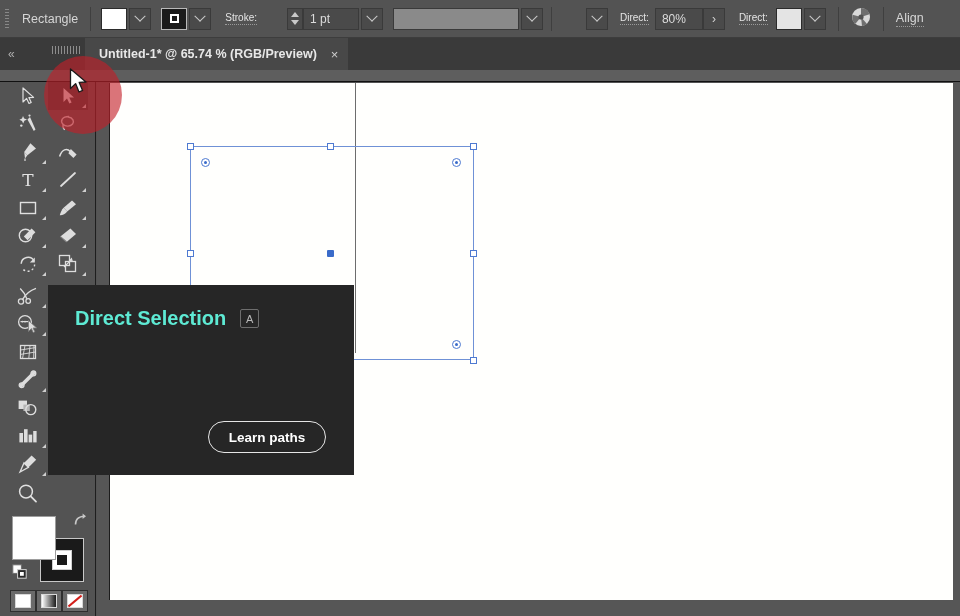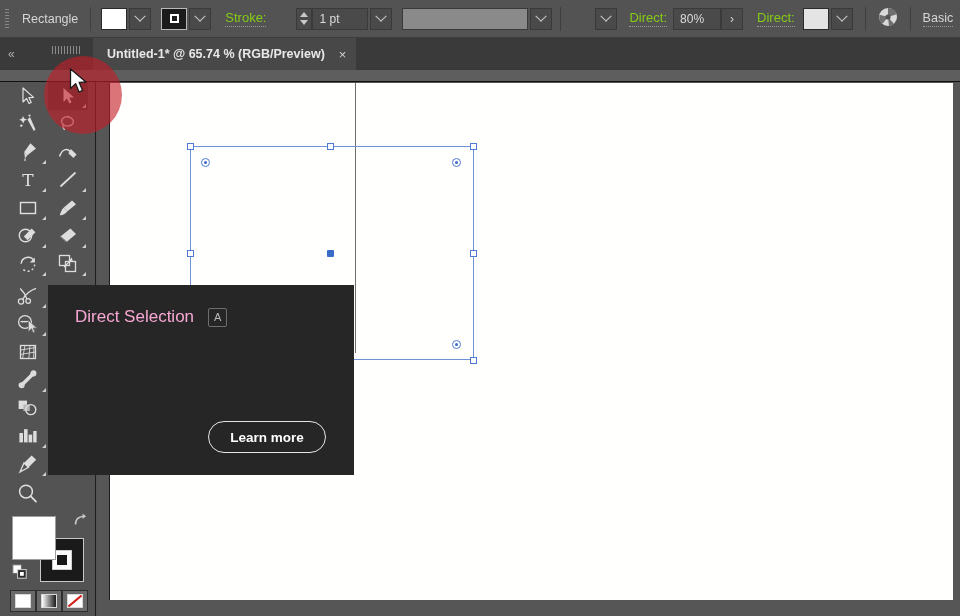--- a/index.html
+++ b/index.html
@@ -86,21 +86,21 @@
     margin-left: 2px;
   }
   .chev {
     display: block;
     width: 7px; height: 7px;
     border-right: 1.6px solid #c9c9c9;
     border-bottom: 1.6px solid #c9c9c9;
     transform: rotate(45deg) translate(-2px,-2px);
   }
   .cb-text {
-    color: #84cc16; font-size: 13px;
+    color: #e5e5e5; font-size: 10px;
     white-space: nowrap;
     text-align: right;
   }
   .dotted-underline {
     border-bottom: 1px dotted #9a9a9a;
     padding-bottom: 1px;
   }
   .stepper {
     width: 16px; height: 22px;
     background: #4a4a4a;
@@ -171,21 +171,21 @@
     background: #3a3a3a;
   }
   .tab-collapse {
     position: absolute;
     left: 8px; top: 0; height: 32px;
     display: flex; align-items: center;
     color: #b0b0b0; font-size: 12px; letter-spacing: -1px;
   }
   .doc-tab {
     position: absolute;
-    left: 93px; top: 0;
+    left: 85px; top: 0;
     height: 32px;
     background: #484848;
     display: flex; align-items: center;
     padding: 0 10px 0 14px;
     box-sizing: border-box;
   }
   .doc-tab-title {
     color: #e8e8e8; font-size: 12.5px; font-weight: bold;
     white-space: nowrap;
   }
@@ -358,21 +358,21 @@
     width: 306px; height: 190px;
     background: #262626;
     z-index: 40;
   }
   .pop-title-row {
     position: absolute;
     left: 27px; top: 22px;
     display: flex; align-items: center;
   }
   .pop-title {
-    color: #f9a8d4; font-size: 17px; font-weight: normal;
+    color: #5eead4; font-size: 20px; font-weight: bold;
   }
   .pop-key {
     margin-left: 14px;
     width: 17px; height: 17px;
     border: 1px solid #6e6e6e;
     border-radius: 2px;
     color: #b9b9b9; font-size: 11px;
     display: flex; align-items: center; justify-content: center;
   }
   .pop-body {
@@ -486,21 +486,21 @@
         <circle cx="10" cy="10" r="9" fill="#d9d9d9"></circle>
         <path d="M10 10 L10 1 A9 9 0 0 1 18.5 7.2 Z" fill="#6f6f6f"></path>
         <path d="M10 10 L4.2 16.9 A9 9 0 0 1 1.6 7.8 Z" fill="#6f6f6f"></path>
         <path d="M10 10 L16 17 A9 9 0 0 1 11 18.9 Z" fill="#6f6f6f"></path>
         <circle cx="10" cy="10" r="2.6" fill="#535353"></circle>
       </svg>
     </div>
 
     <div class="cb-sep"></div>
 
-    <div class="align-lbl dotted-underline" style="margin-left:12px;">Basic</div>
+    <div class="align-lbl dotted-underline" style="margin-left:12px;">Align</div>
   </div>
 
   <div class="tab-bar">
     <div class="tab-collapse">«</div>
     <div class="tab-grip"></div>
     <div class="doc-tab">
       <span class="doc-tab-title">Untitled-1* @ 65.74 % (RGB/Preview)</span>
       <span class="doc-tab-close">×</span>
     </div>
   </div>
@@ -742,21 +742,21 @@
         </i>
       </div>
     </div>
   </div>
 
   <div class="popover">
     <div class="pop-title-row">
       <span class="pop-title">Direct Selection</span>
       <span class="pop-key">A</span>
     </div>
-    <div class="pop-cta">Learn more</div>
+    <div class="pop-cta">Learn paths</div>
   </div>
 
   <div class="click-ring"></div>
   <div class="cursor-arrow">
     <svg width="20" height="28" viewBox="0 0 20 28">
       <path d="M1.5 1 L1.5 20.5 L6.6 15.6 L10 24 L13.6 22.4 L10.2 14.4 L17 14 Z" fill="#ffffff" stroke="#1a1a1a" stroke-width="1.3" stroke-linejoin="round"></path>
     </svg>
   </div>
 
 </div>

